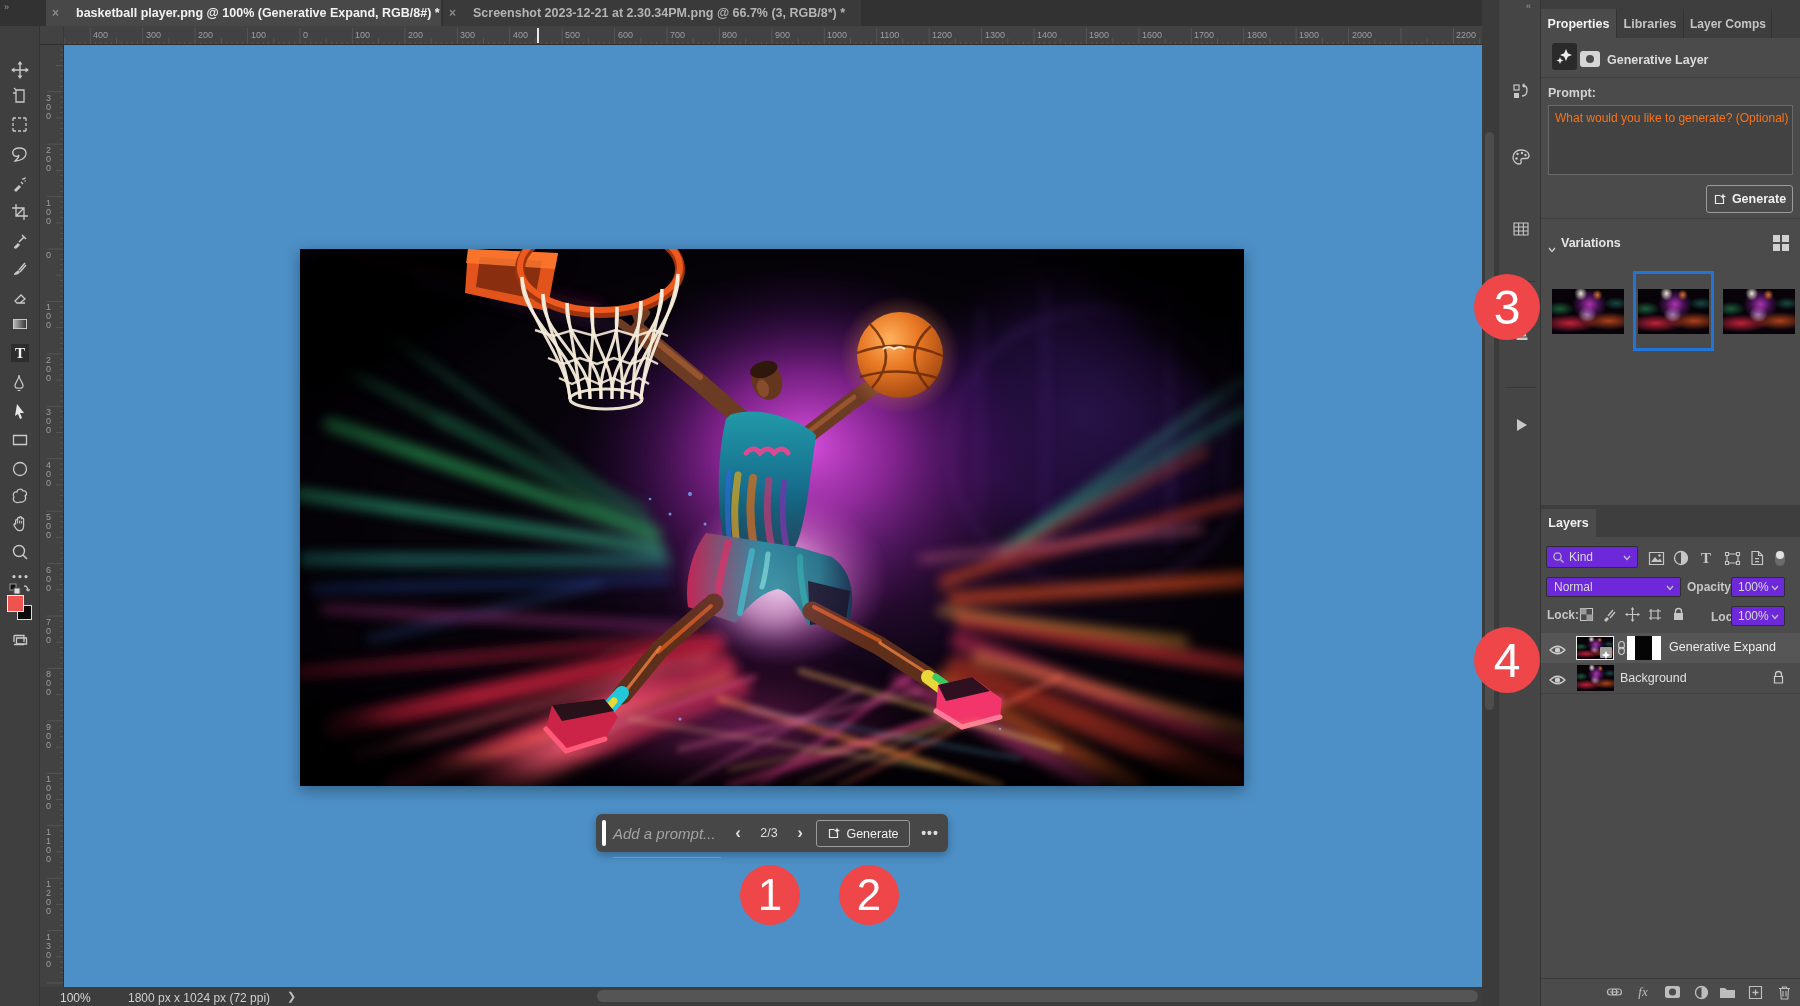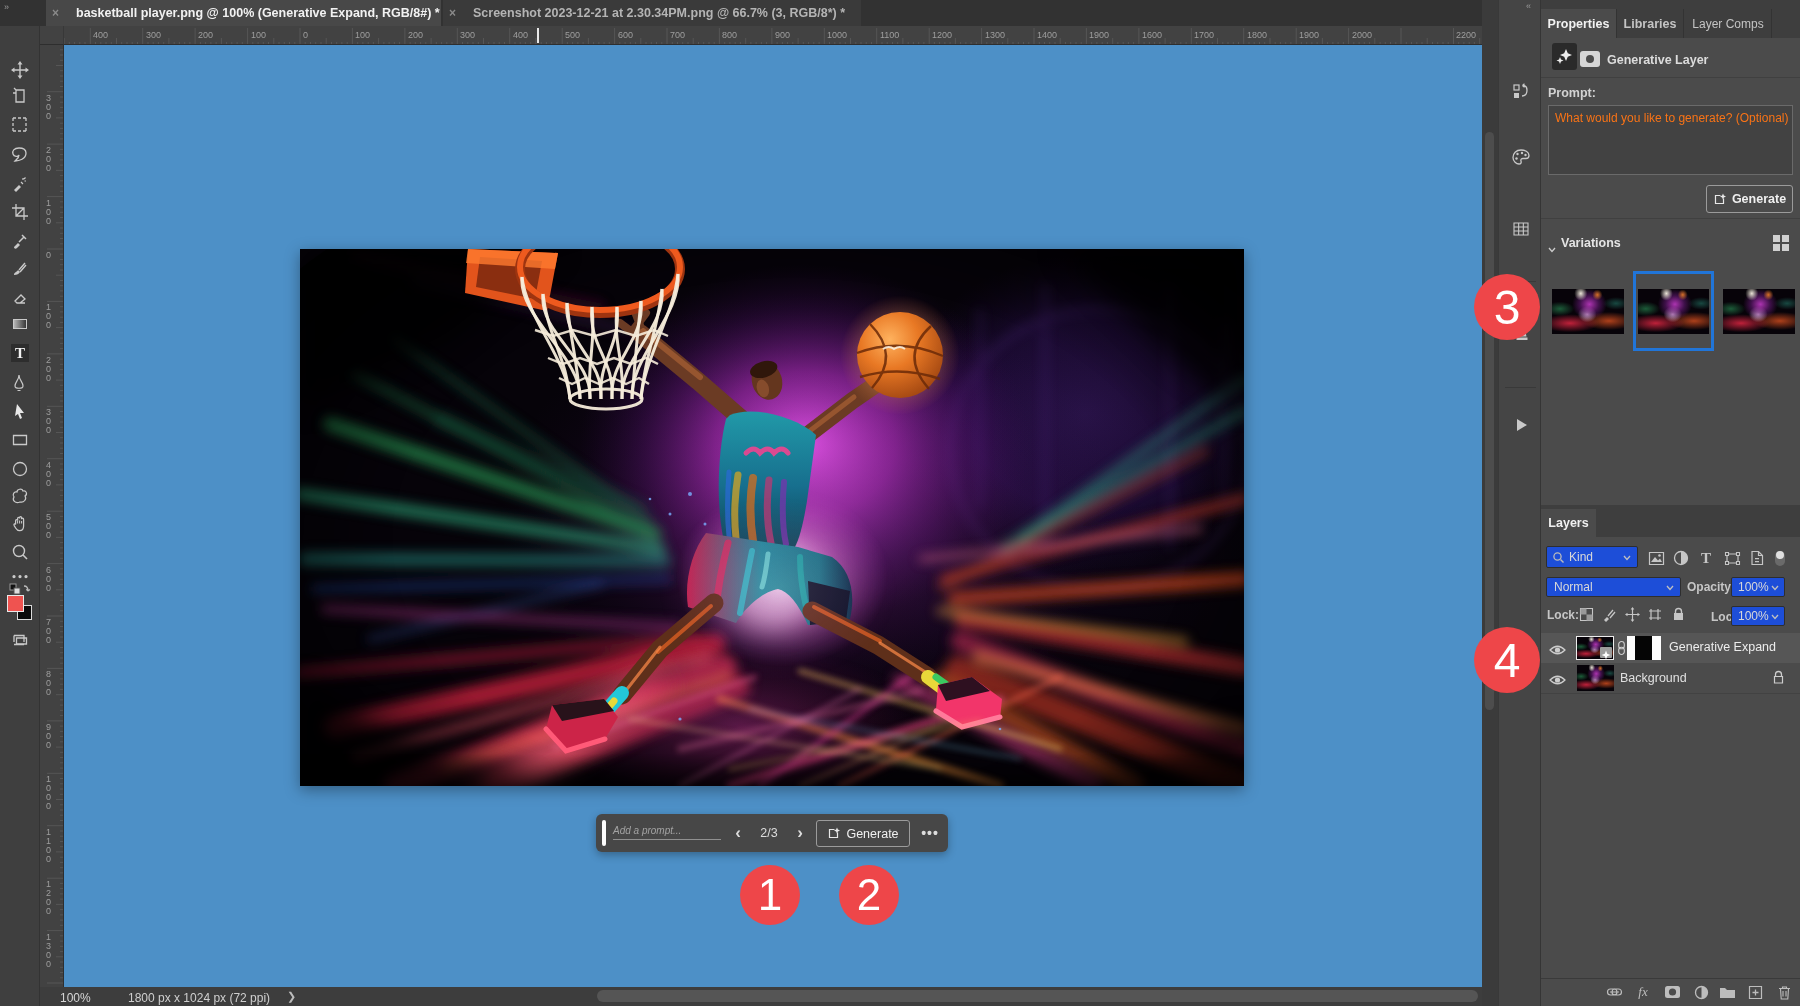--- a/index.html
+++ b/index.html
@@ -18,36 +18,36 @@
 #corner{left:40px;top:26px;width:24px;height:19px;background:#424242;border-bottom:1px solid #2e2e2e;border-right:1px solid #383838;}
 #vruler{left:40px;top:45px;width:24px;height:942px;background:#424242;border-right:1px solid #2e2e2e;overflow:hidden;}
 .rlabel{position:absolute;color:#9e9e9e;font-size:9px;}
 .vlabel{position:absolute;left:0;width:17px;text-align:center;color:#9e9e9e;font-size:9px;line-height:9px;}
 
 #canvas{left:64px;top:45px;width:1418px;height:942px;background:#4d90c7;overflow:hidden;}
 #art{position:absolute;left:236px;top:204px;width:944px;height:537px;background:#06020a;box-shadow:0 4px 14px rgba(0,0,0,.35);}
 
 #pbar{position:absolute;left:532px;top:769px;width:352px;height:38px;background:#474747;border-radius:6px;box-shadow:0 3px 8px rgba(0,0,0,.3);}
 #pbar .handle{position:absolute;left:6px;top:6px;width:4px;height:26px;background:#fdfdfd;border-radius:2px;}
-#pbar .ph{position:absolute;left:17px;top:11px;width:108px;color:#a3a3a3;font-size:10px;font-style:italic;border-bottom:1px solid #909090;padding-bottom:3px;}
+#pbar .ph{position:absolute;left:17px;top:11px;width:108px;color:#a3a3a3;font-size:15px;font-style:italic;border-bottom:1px solid #909090;padding-bottom:15px;}
 #pbar .nav{position:absolute;top:0;height:38px;display:flex;align-items:center;color:#dcdcdc;}
 #genbtn{position:absolute;left:220px;top:6px;width:94px;height:27px;border:1px solid #9b9b9b;border-radius:3px;display:flex;align-items:center;justify-content:center;color:#f0f0f0;font-size:12.5px;}
 .redc{position:absolute;background:#ee4649;border-radius:50%;color:#fff;display:flex;align-items:center;justify-content:center;}
 
 #status{left:40px;top:987px;width:1442px;height:19px;background:#3d3d3d;color:#d6d6d6;font-size:12px;}
 
 #vscroll{left:1482px;top:0px;width:16px;height:1006px;background:#3b3b3b;}
 #vthumb{left:1485px;top:132px;width:9px;height:578px;background:#4d4d4d;border-radius:5px;}
 #iconstrip{left:1498px;top:0;width:43px;height:1006px;background:#454545;border-left:1px solid #393939;border-right:1px solid #353535;}
 .sicon{position:absolute;left:0;width:43px;display:flex;align-items:center;justify-content:center;}
 #panel{left:1541px;top:0;width:259px;height:1006px;background:#4b4b4b;}
 #ptabs{position:absolute;left:0;top:9px;width:259px;height:29px;background:#3e3e3e;}
 .ptab{position:absolute;top:0;height:29px;display:flex;align-items:center;padding:0 11px;font-size:12.5px;}
 #ptop{position:absolute;left:0;top:0;width:259px;height:9px;background:#3e3e3e;}
-.sel{background:#1d4ed8;border:1px solid #2e2e2e;border-radius:2px;color:#d8d8d8;font-size:12px;display:flex;align-items:center;}
+.sel{background:#6d28d9;border:1px solid #2e2e2e;border-radius:2px;color:#d8d8d8;font-size:12px;display:flex;align-items:center;}
 .lbl{color:#c6c6c6;font-size:12px;font-weight:bold;}
 .thumbart{background:
  radial-gradient(ellipse 9% 16% at 40% 10%,rgba(244,238,224,.95) 0%,rgba(200,150,90,0) 100%),
  radial-gradient(ellipse 7% 12% at 63% 13%,rgba(232,122,40,.9) 0%,rgba(180,90,40,0) 100%),
  radial-gradient(ellipse 24% 34% at 52% 34%,rgba(200,60,205,.85) 0%,rgba(120,30,140,.5) 55%,rgba(70,12,85,0) 100%),
  radial-gradient(ellipse 13% 18% at 49% 56%,rgba(255,215,248,.8) 0%,rgba(220,110,200,0) 100%),
  radial-gradient(ellipse 40% 20% at 25% 76%,rgba(222,38,66,.85) 0%,rgba(150,20,44,0) 100%),
  radial-gradient(ellipse 38% 20% at 79% 71%,rgba(228,84,32,.75) 0%,rgba(160,40,20,0) 100%),
  radial-gradient(ellipse 20% 16% at 11% 44%,rgba(42,150,88,.6) 0%,rgba(20,75,50,0) 100%),
  radial-gradient(ellipse 18% 14% at 89% 32%,rgba(40,140,120,.5) 0%,rgba(20,75,50,0) 100%),
@@ -988,21 +988,21 @@
         <svg width="20" height="20" viewBox="0 0 20 20" style="">
           <path d="M6 4 L16 10 L6 16 Z" fill="#c9c9c9"></path>
         </svg>
       </div>
 </div>
 <div id="panel" class="abs">
       <div id="ptop"></div>
       <div id="ptabs">
         <div class="ptab" style="left:0;width:75px;background:#4b4b4b;color:#f2f2f2;font-weight:bold;justify-content:center;padding:0;white-space:nowrap;">Properties</div>
         <div class="ptab" style="left:76px;width:66px;color:#c4c4c4;font-weight:bold;justify-content:center;padding:0;white-space:nowrap;">Libraries</div>
-        <div class="ptab" style="left:143px;width:88px;color:#c4c4c4;font-weight:normal;justify-content:center;padding:0;white-space:nowrap;font-size:12px;">Layer Comps</div>
+        <div class="ptab" style="left:143px;width:88px;color:#c4c4c4;font-weight:bold;justify-content:center;padding:0;white-space:nowrap;font-size:12px;">Layer Comps</div>
         <div style="position:absolute;left:75px;top:0;width:1px;height:29px;background:#333;"></div>
         <div style="position:absolute;left:142px;top:0;width:1px;height:29px;background:#333;"></div>
         <div style="position:absolute;left:230px;top:0;width:1px;height:29px;background:#333;"></div>
       </div>
       <div class="abs" style="left:11px;top:43px;width:25px;height:27px;background:#2a2a2a;border-radius:3px;"><svg width="25" height="27" viewBox="0 0 25 27" style="">
           <path d="M14 6 L15.8 10.2 L20 12 L15.8 13.8 L14 18 L12.2 13.8 L8 12 L12.2 10.2 Z" fill="#ececec"></path>
           <path d="M8 14 L9 16.5 L11.5 17.5 L9 18.5 L8 21 L7 18.5 L4.5 17.5 L7 16.5 Z" fill="#ececec"></path>
         </svg></div>
       <div class="abs" style="left:39px;top:51px;width:20px;height:16px;background:#d6d6d6;border-radius:3px;">
         <div style="position:absolute;left:6px;top:4px;width:8px;height:8px;background:#4b4b4b;border-radius:50%;"></div>

